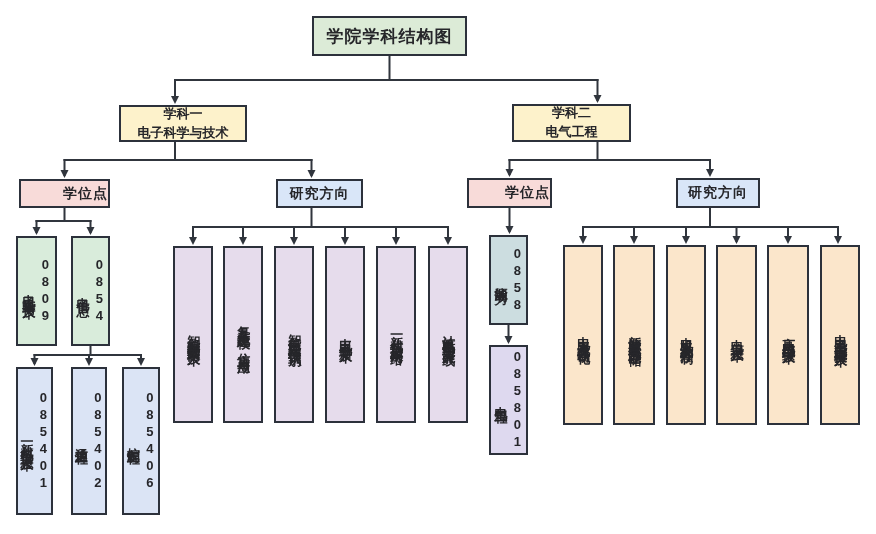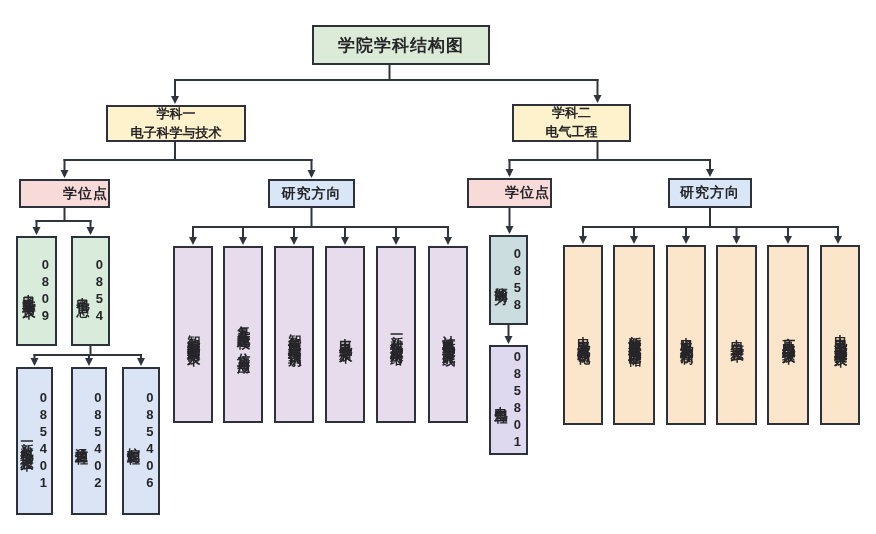--- a/index.html
+++ b/index.html
@@ -25,21 +25,21 @@
     display: flex;
     align-items: center;
     justify-content: center;
     font-weight: bold;
     text-align: center;
     color: #26262a;
   }
   .title-box   { background: #dcebd7; font-size: 17px; letter-spacing: 1px; }
   .f-yellow    { background: #fdf2cb; font-size: 13px; line-height: 1.45; }
   .f-pink      { background: #f8dbd9; font-size: 14px; letter-spacing: 1px; justify-content: flex-end; }
-  .f-blue      { background: #d9e6f8; font-size: 14px; letter-spacing: 1px; }
+  .f-blue      { background: #d9e6f8; font-size: 14px; letter-spacing: 1px; margin-left: 8px; }
   .f-mint      { background: #d9ecdb; }
   .f-periblue  { background: #dbe4f5; }
   .f-teal      { background: #ccdde0; }
   .f-lavender  { background: #ded9ef; }
   .f-purple    { background: #e6dcec; }
   .f-orange    { background: #fbe6cb; }
   .vtext {
     writing-mode: vertical-rl;
     text-orientation: upright;
     text-align: center;
@@ -92,25 +92,25 @@
       <path d="M508.5 325 V341" marker-end="url(#arw)"></path>
       <path d="M583 227 V241" marker-end="url(#arw)"></path>
       <path d="M634 227 V241" marker-end="url(#arw)"></path>
       <path d="M686 227 V241" marker-end="url(#arw)"></path>
       <path d="M736.5 227 V241" marker-end="url(#arw)"></path>
       <path d="M788 227 V241" marker-end="url(#arw)"></path>
       <path d="M838 227 V241" marker-end="url(#arw)"></path>
     </g>
   </svg>
 
-  <div class="box title-box" style="left:312px;top:25px;width:178px;height:40px">
+  <div class="box title-box" style="left:312px;top:16px;width:155px;height:40px">
     <span>学院学科结构图</span>
   </div>
 
-  <div class="box f-yellow" style="left:106px;top:105px;width:140px;height:37px">
+  <div class="box f-yellow" style="left:119px;top:105px;width:128px;height:37px">
     <div>
       <div>学科一</div>
       <div>电子科学与技术</div>
     </div>
   </div>
   <div class="box f-yellow" style="left:512px;top:104px;width:119px;height:38px">
     <div>
       <div>学科二</div>
       <div>电气工程</div>
     </div>

